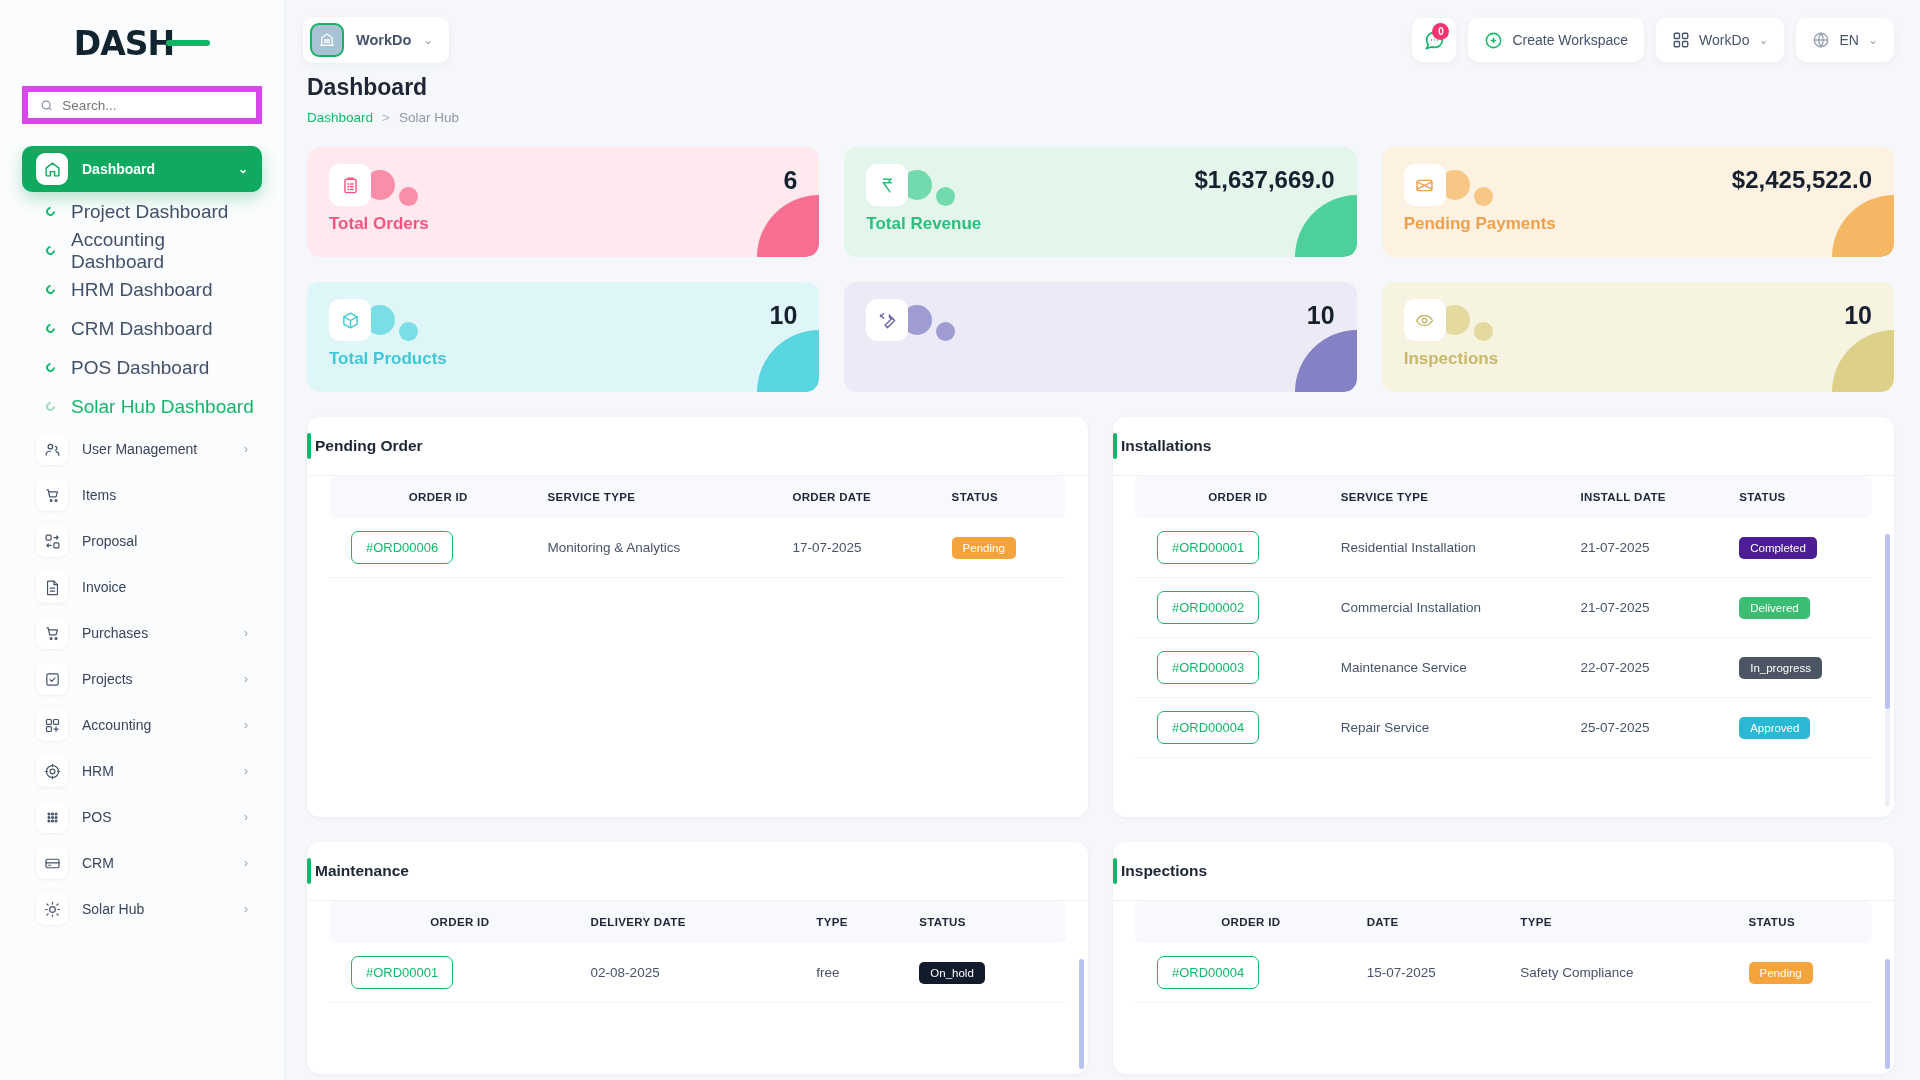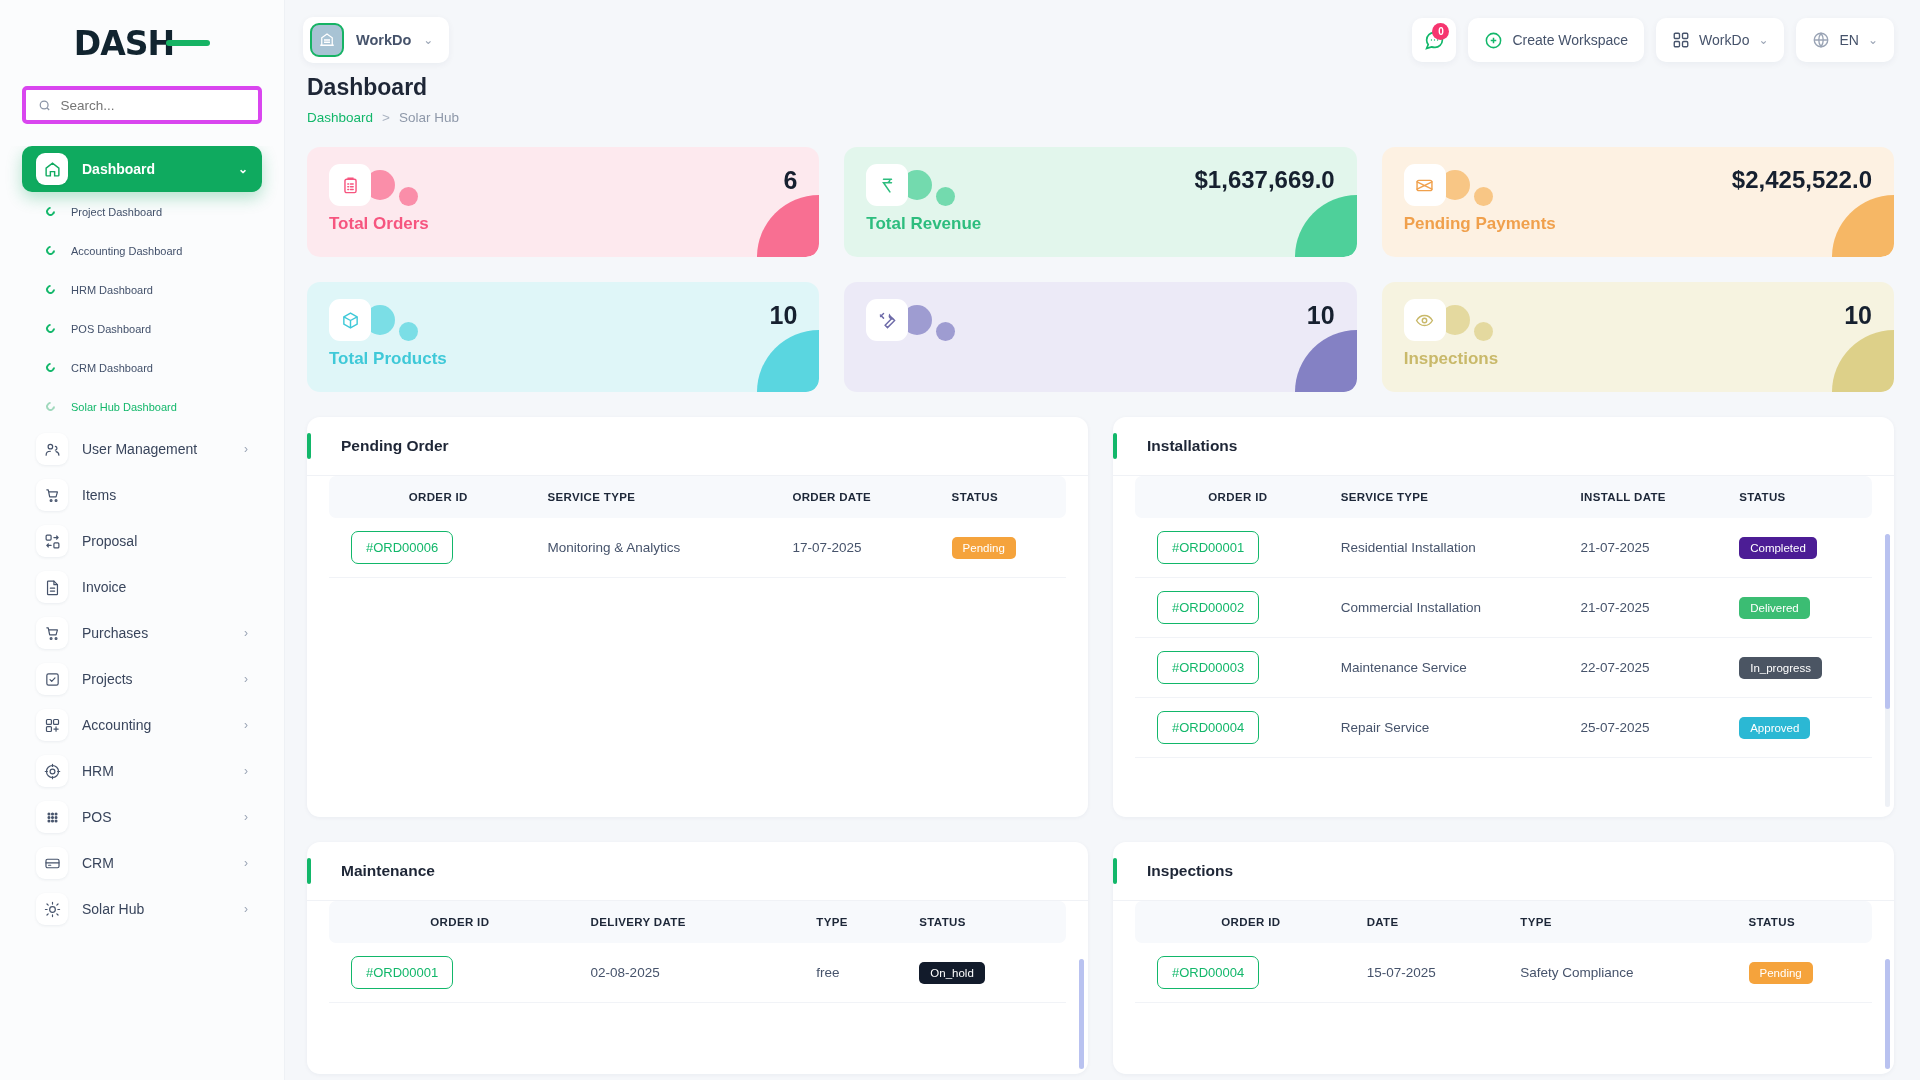--- a/index.html
+++ b/index.html
@@ -19,21 +19,21 @@
     display:flex; flex-direction:column; flex:0 0 285px;
     overflow:hidden; position:relative;
   }
   .logo-wrap { height:86px; display:flex; justify-content:center; }
   .logo { display:flex; align-items:center; gap:2px; }
   .logo-text { font-size:33px; font-weight:800; letter-spacing:-1px; color:#11242f; font-family:"DejaVu Sans", sans-serif; }
   .logo-bar { width:44px; height:6px; background:#16b364; border-radius:3px; margin-left:-10px; }
 
   .search-box {
     margin:0 22px 22px 22px; height:38px;
-    border:4px solid #d946ef; border-radius:5px;
+    border:6px solid #d946ef; border-radius:0;
     display:flex; align-items:center; gap:9px; padding:0 12px;
     background:#fff;
   }
   .search-box input {
     border:0; outline:0; font-size:13.5px; color:#8a94a6;
     background:transparent; width:100%; font-family:"Liberation Sans", sans-serif;
   }
   .nav { flex:1; overflow:hidden; padding:0 22px; }
 
   .nav-item {
@@ -50,21 +50,21 @@
     display:flex; align-items:center; justify-content:center;
     flex:0 0 32px; box-shadow:0 1px 3px rgba(20,40,70,.07);
   }
   .nav-item.active .nav-ico { background:#fff; }
   .nav-label { flex:1; white-space:nowrap; }
   .chev { font-size:12px; color:#9aa4b5; }
   .nav-item.active .chev { color:#fff; }
 
   .sub-item {
     display:flex; align-items:center; gap:16px;
-    height:39px; padding-left:24px; font-size:11px; color:#42506a; cursor:pointer;
+    height:39px; padding-left:24px; font-size:19px; color:#42506a; cursor:pointer;
   }
   .sub-item.sel { color:#12b76a; }
   .dot {
     width:9px; height:9px; border-radius:50%;
     border:2px solid #12b76a; border-right-color:transparent;
     flex:0 0 9px; transform:rotate(-45deg);
   }
   .sub-item.sel .dot { border-color:#9fd8bc; border-right-color:transparent; }
 
   
@@ -134,21 +134,21 @@
 
   
   .panel-grid { display:grid; grid-template-columns:1fr 1fr; gap:25px; margin-top:25px; }
   .panel {
     background:#fff; border-radius:13px; overflow:hidden;
     box-shadow:0 1px 4px rgba(25,45,80,.05);
   }
   .panel.h1 { height:400px; }
   .panel.h2 { height:232px; }
   .panel-head {
-    height:59px; display:flex; align-items:center; gap:30px;
+    height:59px; display:flex; align-items:center; gap:4px;
     padding:0 22px 0 0; border-bottom:1px solid #f0f2f6;
   }
   .accent { width:4px; height:26px; background:#12b76a; border-radius:2px; }
   .panel-title { font-size:15.5px; font-weight:700; color:#1e2636; }
 
   .tbl-wrap { position:relative; height:calc(100% - 59px); overflow:hidden; padding:0 22px; }
   table { width:100%; border-collapse:collapse; }
   thead tr { background:#f7f9fc; }
   th {
     text-align:left; font-size:11.5px; font-weight:700; letter-spacing:.35px;
@@ -210,25 +210,25 @@
   <div class="sub-item ">
     <span class="dot"></span>
     <span>Accounting Dashboard</span>
   </div>
   <div class="sub-item ">
     <span class="dot"></span>
     <span>HRM Dashboard</span>
   </div>
   <div class="sub-item ">
     <span class="dot"></span>
-    <span>POS Dashboard</span>
+    <span>CRM Dashboard</span>
   </div>
   <div class="sub-item ">
     <span class="dot"></span>
-    <span>CRM Dashboard</span>
+    <span>POS Dashboard</span>
   </div>
   <div class="sub-item sel">
     <span class="dot"></span>
     <span>Solar Hub Dashboard</span>
   </div>
         </div>
       <div id="items">
   <div class="nav-item">
     <span class="nav-ico">
               <svg width="17" height="17" viewBox="0 0 24 24" fill="none" stroke="#46536b" stroke-width="1.7" stroke-linecap="round" stroke-linejoin="round">

